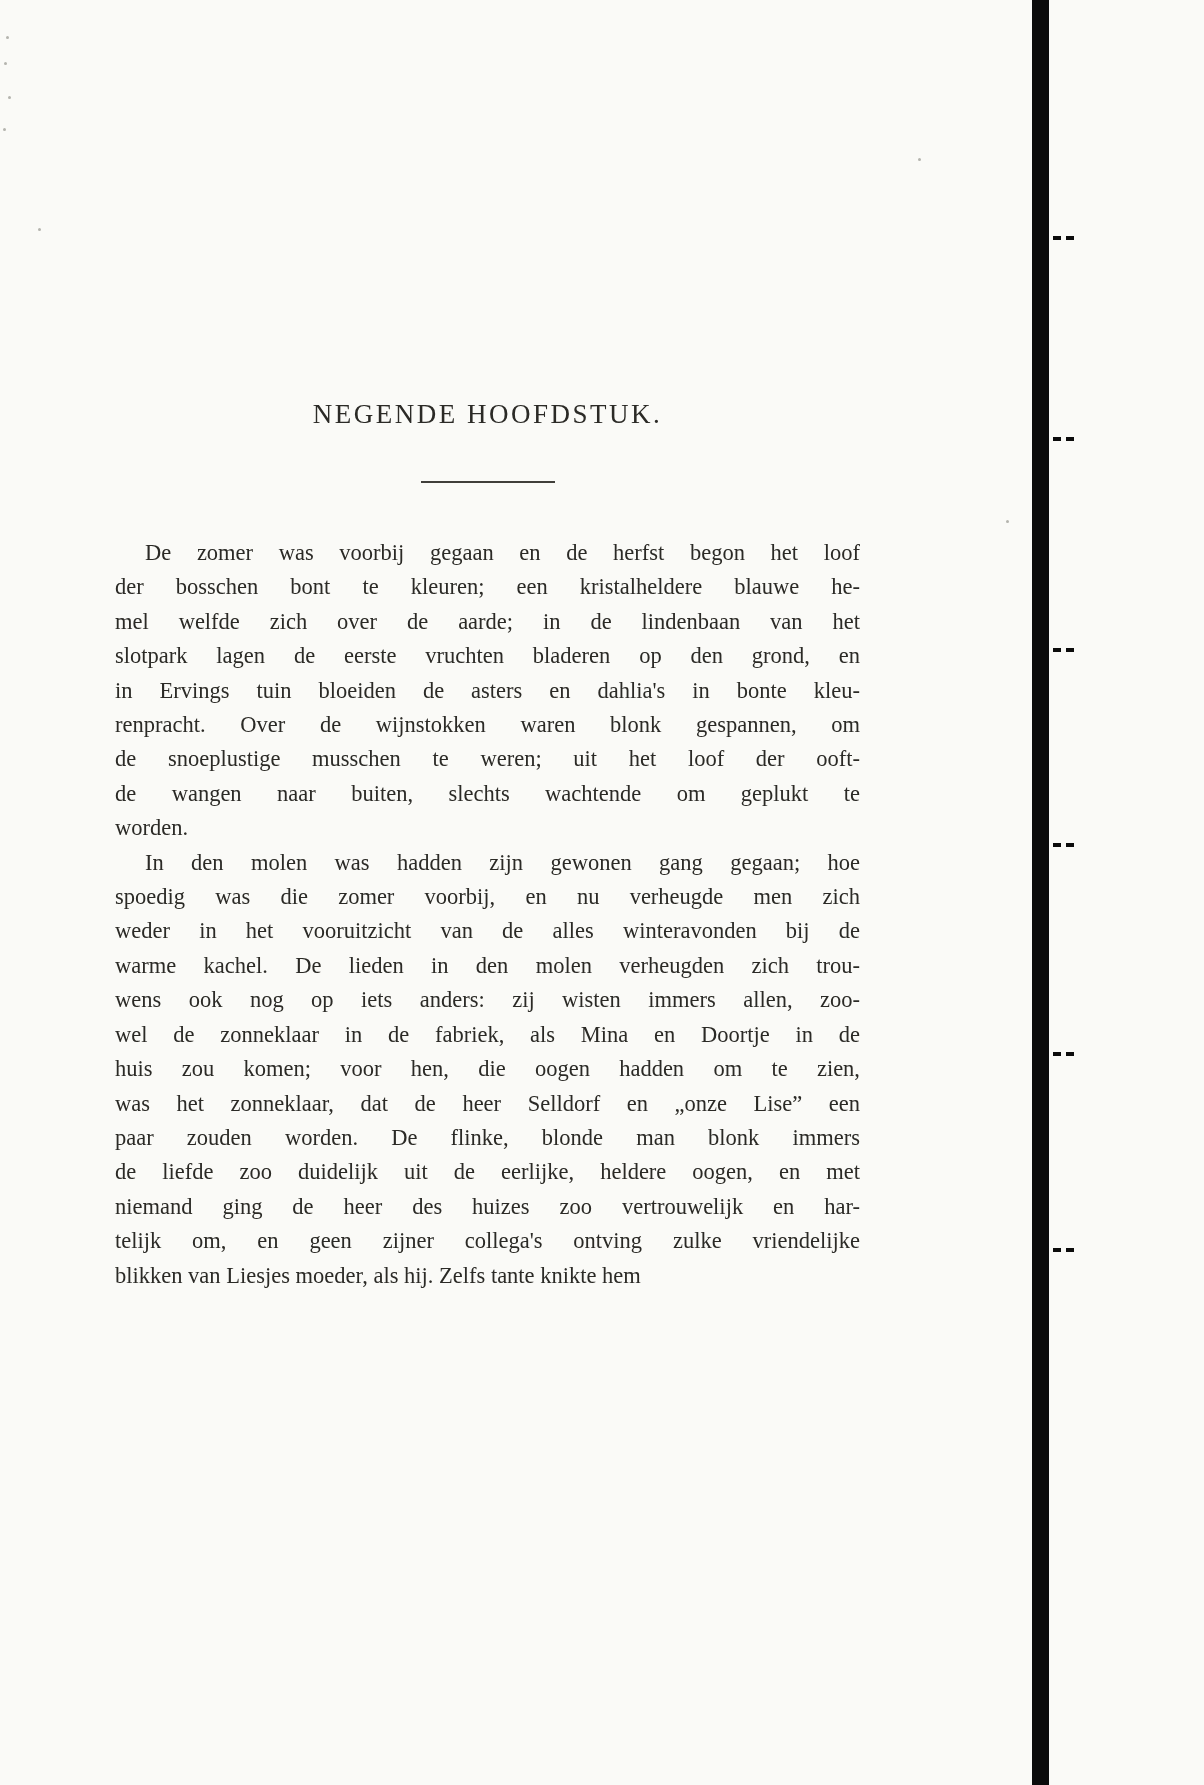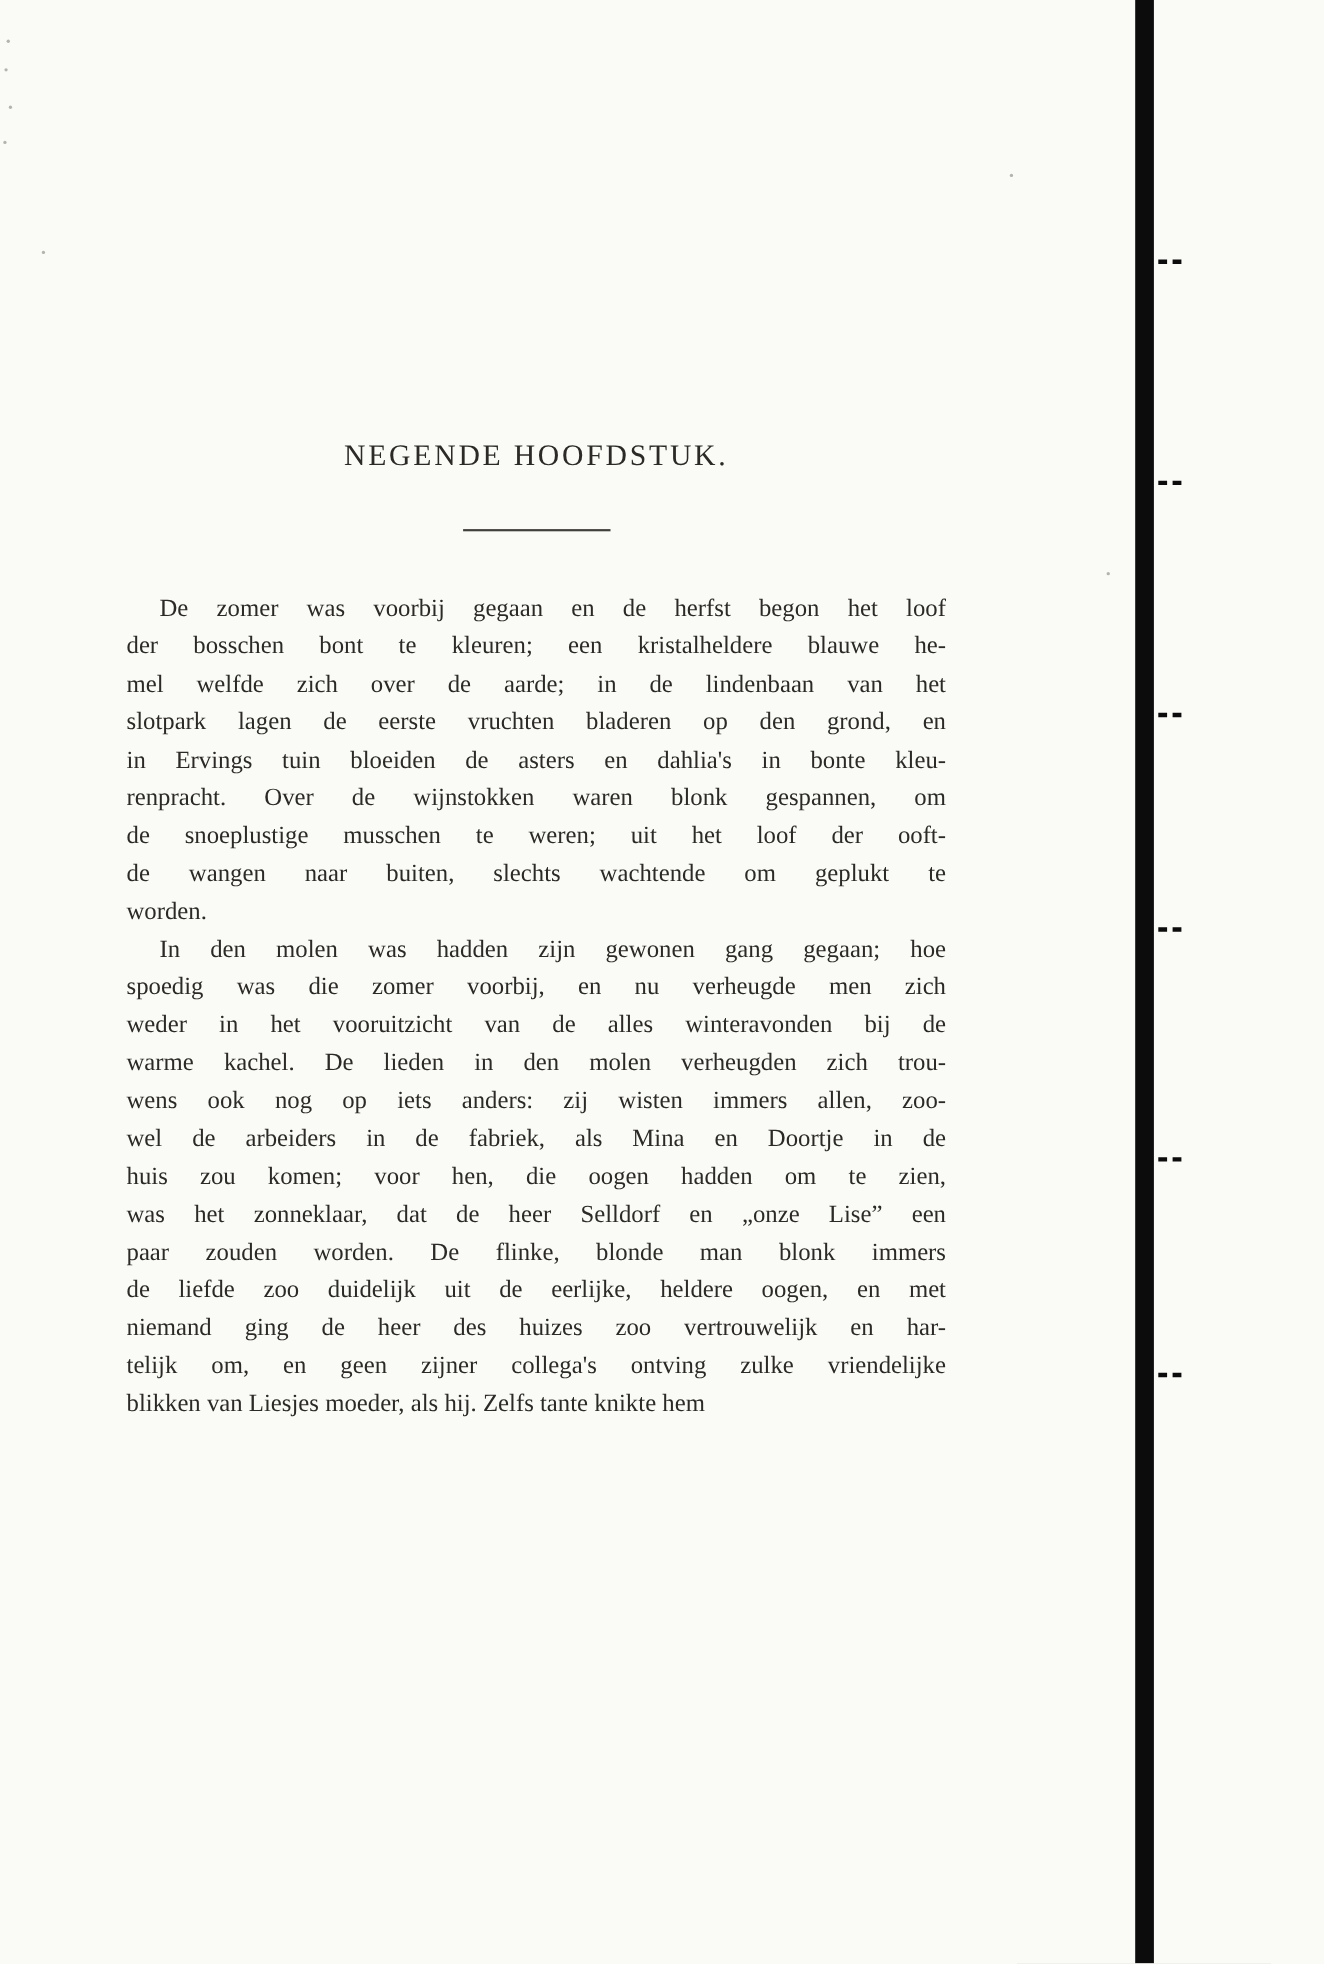--- a/index.html
+++ b/index.html
@@ -100,21 +100,21 @@
         <div class="line">de snoeplustige musschen te weren; uit het loof der ooft-</div>
         <div class="line">de wangen naar buiten, slechts wachtende om geplukt te</div>
         <div class="line last">worden.</div>
       </div>
       <div class="paragraph">
         <div class="line first">In den molen was hadden zijn gewonen gang gegaan; hoe</div>
         <div class="line">spoedig was die zomer voorbij, en nu verheugde men zich</div>
         <div class="line">weder in het vooruitzicht van de alles winteravonden bij de</div>
         <div class="line">warme kachel. De lieden in den molen verheugden zich trou-</div>
         <div class="line">wens ook nog op iets anders: zij wisten immers allen, zoo-</div>
-        <div class="line">wel de arbeiders in de fabriek, als Mina en Doortje in de</div>
+        <div class="line">wel de zonneklaar in de fabriek, als Mina en Doortje in de</div>
         <div class="line">huis zou komen; voor hen, die oogen hadden om te zien,</div>
         <div class="line">was het zonneklaar, dat de heer Selldorf en „onze Lise” een</div>
         <div class="line">paar zouden worden. De flinke, blonde man blonk immers</div>
         <div class="line">de liefde zoo duidelijk uit de eerlijke, heldere oogen, en met</div>
         <div class="line">niemand ging de heer des huizes zoo vertrouwelijk en har-</div>
         <div class="line">telijk om, en geen zijner collega's ontving zulke vriendelijke</div>
         <div class="line last">blikken van Liesjes moeder, als hij. Zelfs tante knikte hem</div>
       </div>
     </div>
 

